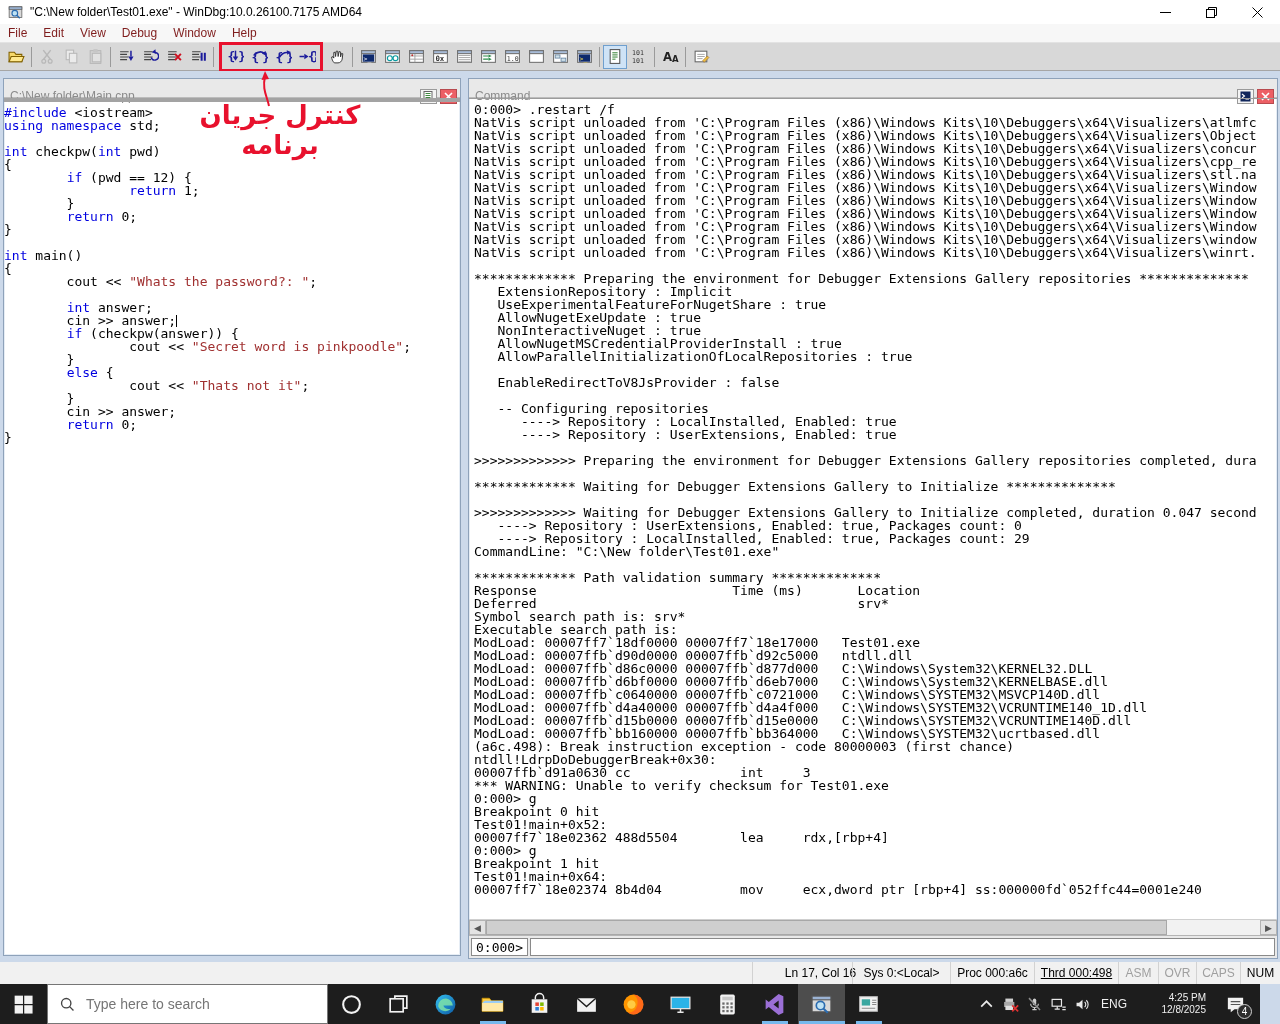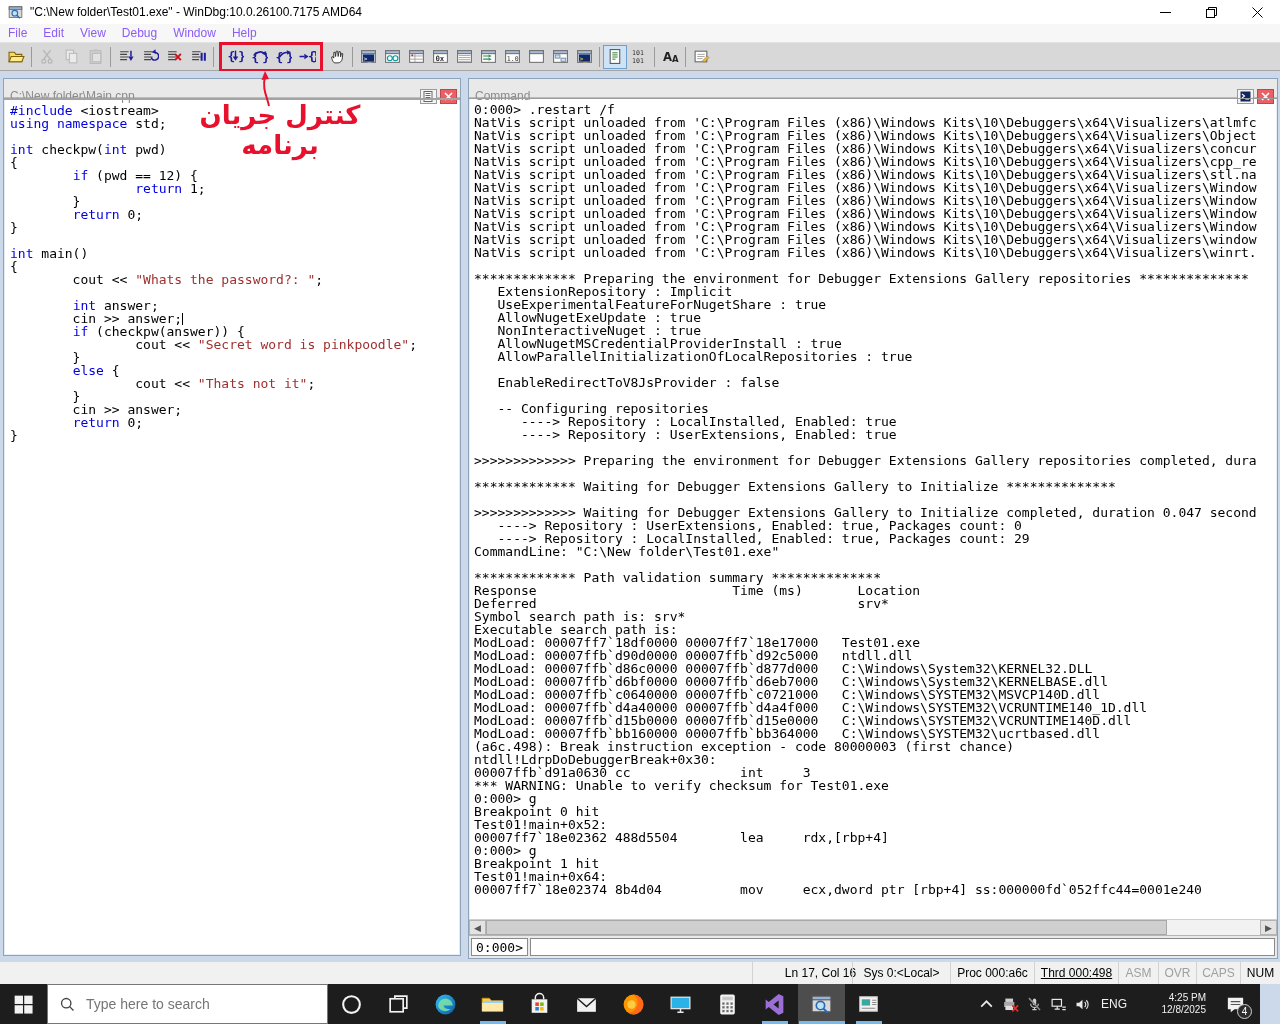--- a/index.html
+++ b/index.html
@@ -10,42 +10,42 @@
   
   .window{position:absolute;left:0;top:0;width:1280px;height:984px;background:#ccd9ea}
   .titlebar{position:absolute;left:0;top:0;right:0;height:24px;background:#ffffff;display:flex;align-items:center;padding-left:7px}
   .title-icon{width:17px;height:17px;margin-right:6px;flex:0 0 auto}
   .title-icon svg{width:17px;height:17px}
   .title-text{font-size:12px;color:#000;white-space:nowrap}
   .caption-buttons{margin-left:auto;display:flex;height:24px}
   .cap-btn{width:46px;height:24px;display:flex;align-items:center;justify-content:center}
   .cap-btn svg{width:11px;height:11px}
   .menubar{position:absolute;left:0;top:24px;right:0;height:19px;background:#f7f7f7;display:flex;align-items:stretch;border-bottom:1px solid #e3e3e3}
-  .menu-item{padding:0 8px;font-size:12px;color:#8b5cf6;display:flex;align-items:center}
+  .menu-item{padding:0 8px;font-size:12px;color:#7f1d1d;display:flex;align-items:center}
   .toolbar{position:absolute;left:0;top:43px;right:0;height:28px;background:#d8d8d8;border-bottom:1px solid #a6a6a6;display:flex;align-items:center;padding-left:4px}
   .tb-btn{width:24px;height:24px;display:flex;align-items:center;justify-content:center;flex:0 0 auto}
   .tb-btn svg{width:17px;height:17px}
   .tb-btn.disabled{opacity:.5;filter:grayscale(1)}
   .tb-btn.selected{background:#cfe3f6;border:1px solid #6f9fce}
   .tb-sep{width:1px;height:20px;background:#9a9a9a;margin:0 3px;flex:0 0 auto}
   .flow-group{display:flex;border:3px solid #e8112d;padding:0 1px;margin:0 2px;background:#d8d8d8}
 
   
   .client{position:absolute;left:0;top:71px;right:0;bottom:22px;background:#ccd9ea}
   .pane{position:absolute;display:flex;flex-direction:column;background:#fff;border:1px solid #8ea2ba;box-shadow:0 0 0 1px #e6edf5 inset}
   .source-pane{left:3px;top:7px;width:458px;bottom:6px}
   .command-pane{left:468px;top:7px;right:2px;bottom:3px}
   .pane-title{height:19px;background:#e9e9e9;border-bottom:1px solid #bcbcbc;display:flex;align-items:center;padding:16px 3px 0 6px;flex:0 0 auto}
   .pane-title .pt-label{font-size:12px;color:#8b8b8b;white-space:nowrap;overflow:hidden}
   .pane-btns{margin-left:auto;display:flex;gap:3px}
   .pt-btn{width:17px;height:15px;background:#f4f4f4;border:1px solid #9a9a9a;display:flex;align-items:center;justify-content:center}
   .pt-btn svg{width:11px;height:11px}
   .pt-btn.close-btn{background:#ec5f65;border-color:#b84a4f}
   .mono{font-family:"DejaVu Sans Mono",monospace;font-size:13px;line-height:13px}
-  .source-content{flex:1;overflow:hidden;padding:4px 0 0 6px;white-space:pre;border-top:2px solid #a3a3a3}
+  .source-content{flex:1;overflow:hidden;padding:4px 0 0 0;white-space:pre;border-top:4px solid #a3a3a3}
   .code-line{height:13px;white-space:pre}
   .seg-k{color:#0000e0}
   .seg-s{color:#a03030}
   .seg-t{color:#000}
   .caret{display:inline-block;width:1px;height:12px;background:#000;vertical-align:-2px}
   .command-output{flex:1;overflow:hidden;padding:4px 0 0 5px;white-space:pre;color:#000;border-top:1px solid #9c9c9c}
   .hscroll{height:16px;flex:0 0 auto;display:flex;background:#f2f2f2;border-top:1px solid #cfcfcf}
   .hs-arrow{width:17px;height:100%;background:#e3e3e3;border:1px solid #b3b3b3;display:flex;align-items:center;justify-content:center;font-size:9px;color:#555}
   .hs-track{flex:1;position:relative;background:#f2f2f2}
   .hs-thumb{position:absolute;left:0;top:0;bottom:0;width:88%;background:#cfcfcf;border:1px solid #a8a8a8}

